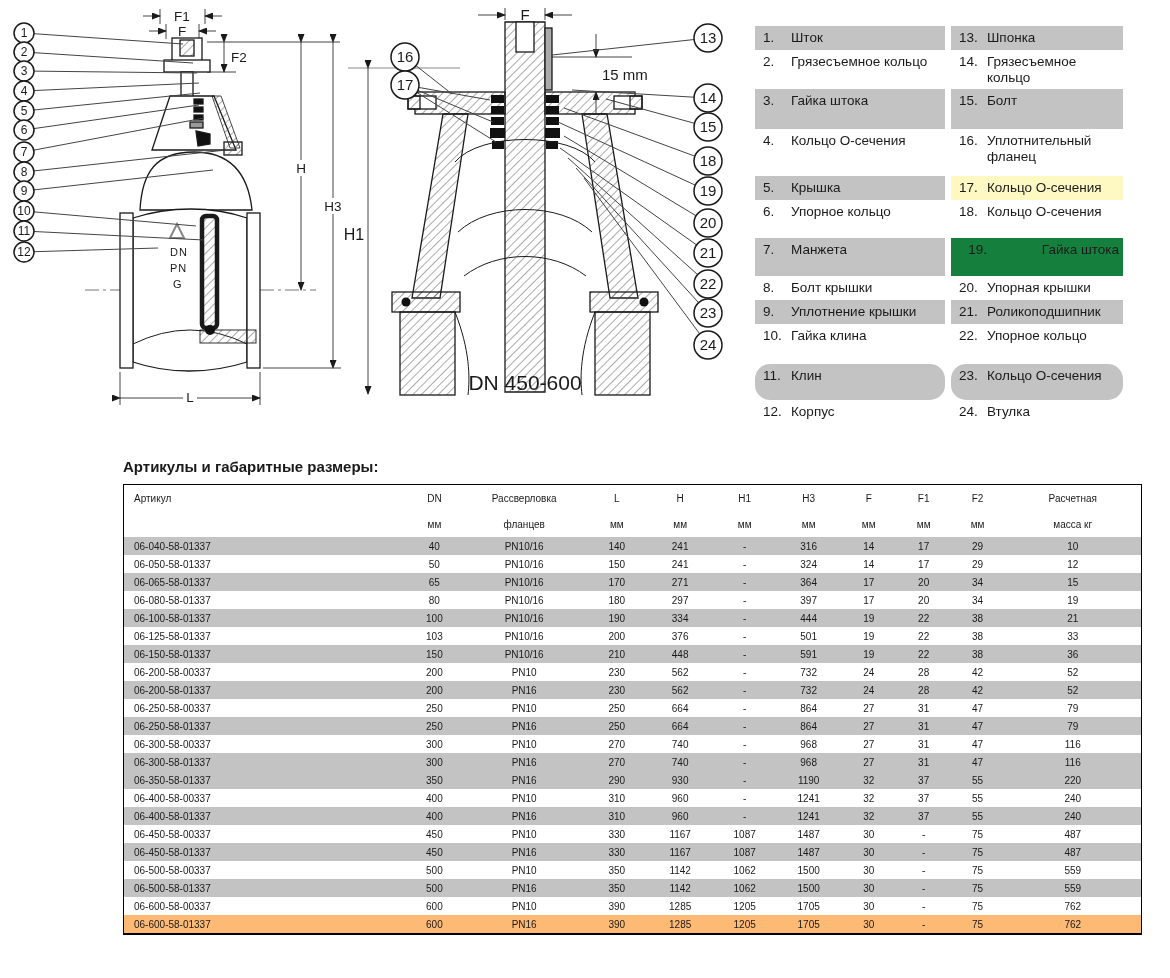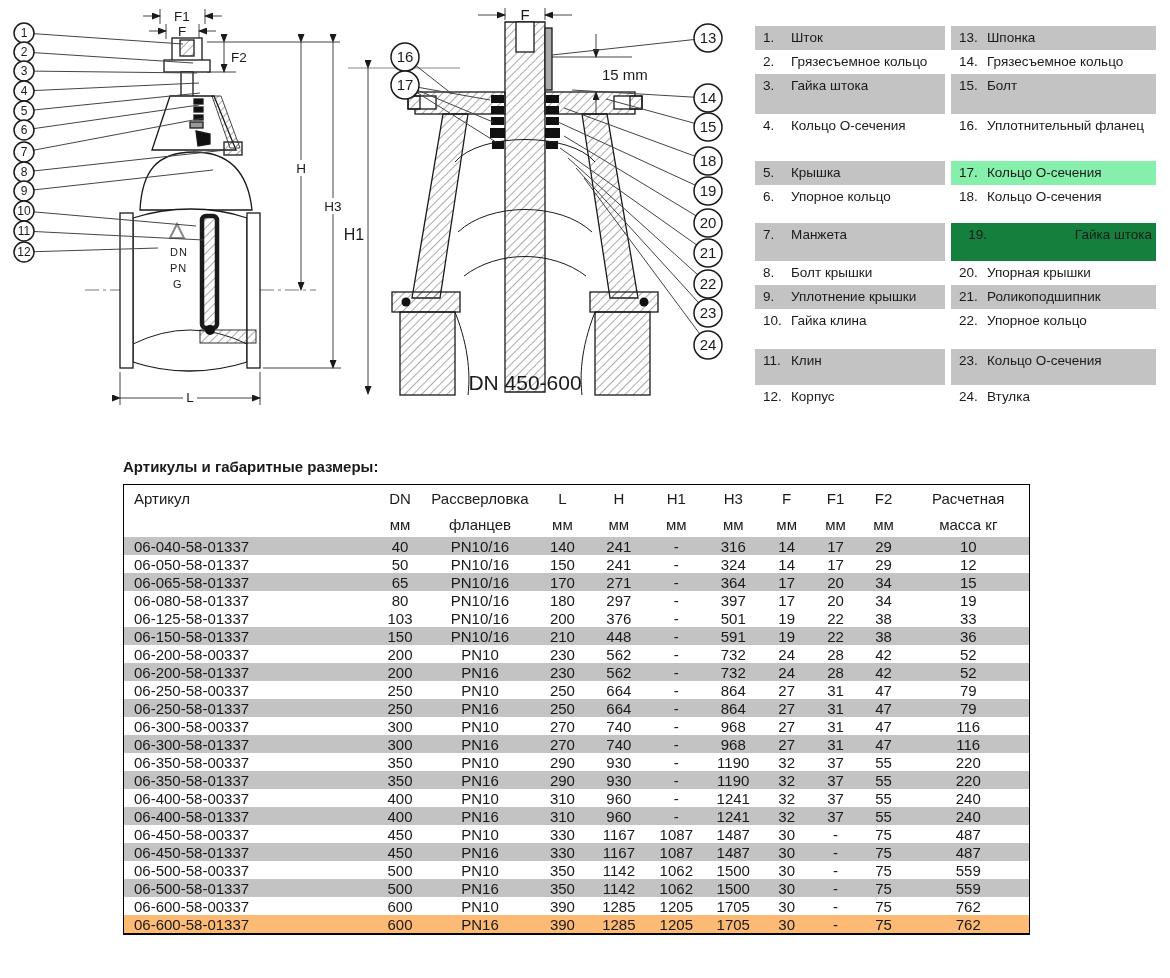--- a/index.html
+++ b/index.html
@@ -11,35 +11,35 @@
   #diagram-left{left:0;top:0;width:372px;height:420px;}
   #diagram-right{left:340px;top:0;width:402px;height:402px;}
   svg text{font-family:"Liberation Sans","DejaVu Sans",sans-serif;fill:#1a1a1a;}
 
   
   .parts-list{position:absolute;left:755px;top:26px;width:405px;font-size:13.5px;}
   .pl-row{display:flex;}
   .pl-cell{display:flex;align-items:flex-start;box-sizing:border-box;
            padding:4px 4px 4px 8px;min-height:24px;}
   .pl-cell.c1{width:190px;margin-right:6px;}
-  .pl-cell.c2{width:205px;}
+  .pl-cell.c2{width:172px;}
   .pl-num{width:28px;flex:0 0 28px;}
   .pl-text{flex:1;line-height:1.15;}
   .pl-row:nth-child(3) .pl-cell{min-height:40px;}
   .pl-row:nth-child(4) .pl-cell{min-height:40px;}
   .pl-row:nth-child(5){margin-top:7px;}
   .pl-row:nth-child(7){margin-top:14px;}
   .pl-row:nth-child(7) .pl-cell{min-height:38px;}
   .pl-row:nth-child(11){margin-top:16px;}
-  .pl-row:nth-child(11) .pl-cell{min-height:36px;}
+  .pl-row:nth-child(11) .pl-cell{min-height:36px;border-radius:15px;}
 
   
   .table-block{position:absolute;left:123px;top:458px;width:907px;}
   .table-title{font-size:15px;font-weight:bold;margin:0 0 9px 0;}
-  table.dims{border-collapse:collapse;width:907px;font-size:15px;
+  table.dims{border-collapse:collapse;width:1019px;font-size:10px;
              border:1px solid #000;border-bottom:2px solid #000;}
   table.dims th{font-weight:normal;text-align:center;padding:3px 2px;height:20px;}
   table.dims th.first, table.dims td.first{text-align:left;padding-left:10px;}
   table.dims td{text-align:center;padding:0 2px;height:18px;line-height:17px;}
 </style>
 </head>
 <body>
 
 <div class="page">
 
@@ -307,21 +307,21 @@
         <div class="pl-cell c2">
           <span class="pl-num">16.</span>
           <span class="pl-text">Уплотнительный фланец</span>
         </div>
       </div>
       <div class="pl-row">
         <div class="pl-cell c1" style="background: rgb(195, 195, 195);">
           <span class="pl-num">5.</span>
           <span class="pl-text">Крышка</span>
         </div>
-        <div class="pl-cell c2" style="background: #86efac;">
+        <div class="pl-cell c2" style="background: #fef9c3;">
           <span class="pl-num">17.</span>
           <span class="pl-text">Кольцо О-сечения</span>
         </div>
       </div>
       <div class="pl-row">
         <div class="pl-cell c1">
           <span class="pl-num">6.</span>
           <span class="pl-text">Упорное кольцо</span>
         </div>
         <div class="pl-cell c2">
@@ -481,20 +481,33 @@
             <td>PN10/16</td>
             <td>180</td>
             <td>297</td>
             <td>-</td>
             <td>397</td>
             <td>17</td>
             <td>20</td>
             <td>34</td>
             <td>19</td>
           </tr>
+          <tr style="background: rgb(195, 195, 195);">
+            <td class="first">06-100-58-01337</td>
+            <td>100</td>
+            <td>PN10/16</td>
+            <td>190</td>
+            <td>334</td>
+            <td>-</td>
+            <td>444</td>
+            <td>19</td>
+            <td>22</td>
+            <td>38</td>
+            <td>21</td>
+          </tr>
           <tr>
             <td class="first">06-125-58-01337</td>
             <td>103</td>
             <td>PN10/16</td>
             <td>200</td>
             <td>376</td>
             <td>-</td>
             <td>501</td>
             <td>19</td>
             <td>22</td>
@@ -584,33 +597,20 @@
             <td>300</td>
             <td>PN16</td>
             <td>270</td>
             <td>740</td>
             <td>-</td>
             <td>968</td>
             <td>27</td>
             <td>31</td>
             <td>47</td>
             <td>116</td>
-          </tr>
-          <tr>
-            <td class="first">06-350-58-00337</td>
-            <td>350</td>
-            <td>PN10</td>
-            <td>290</td>
-            <td>930</td>
-            <td>-</td>
-            <td>1190</td>
-            <td>32</td>
-            <td>37</td>
-            <td>55</td>
-            <td>220</td>
           </tr>
           <tr style="background: rgb(195, 195, 195);">
             <td class="first">06-350-58-01337</td>
             <td>350</td>
             <td>PN16</td>
             <td>290</td>
             <td>930</td>
             <td>-</td>
             <td>1190</td>
             <td>32</td>

